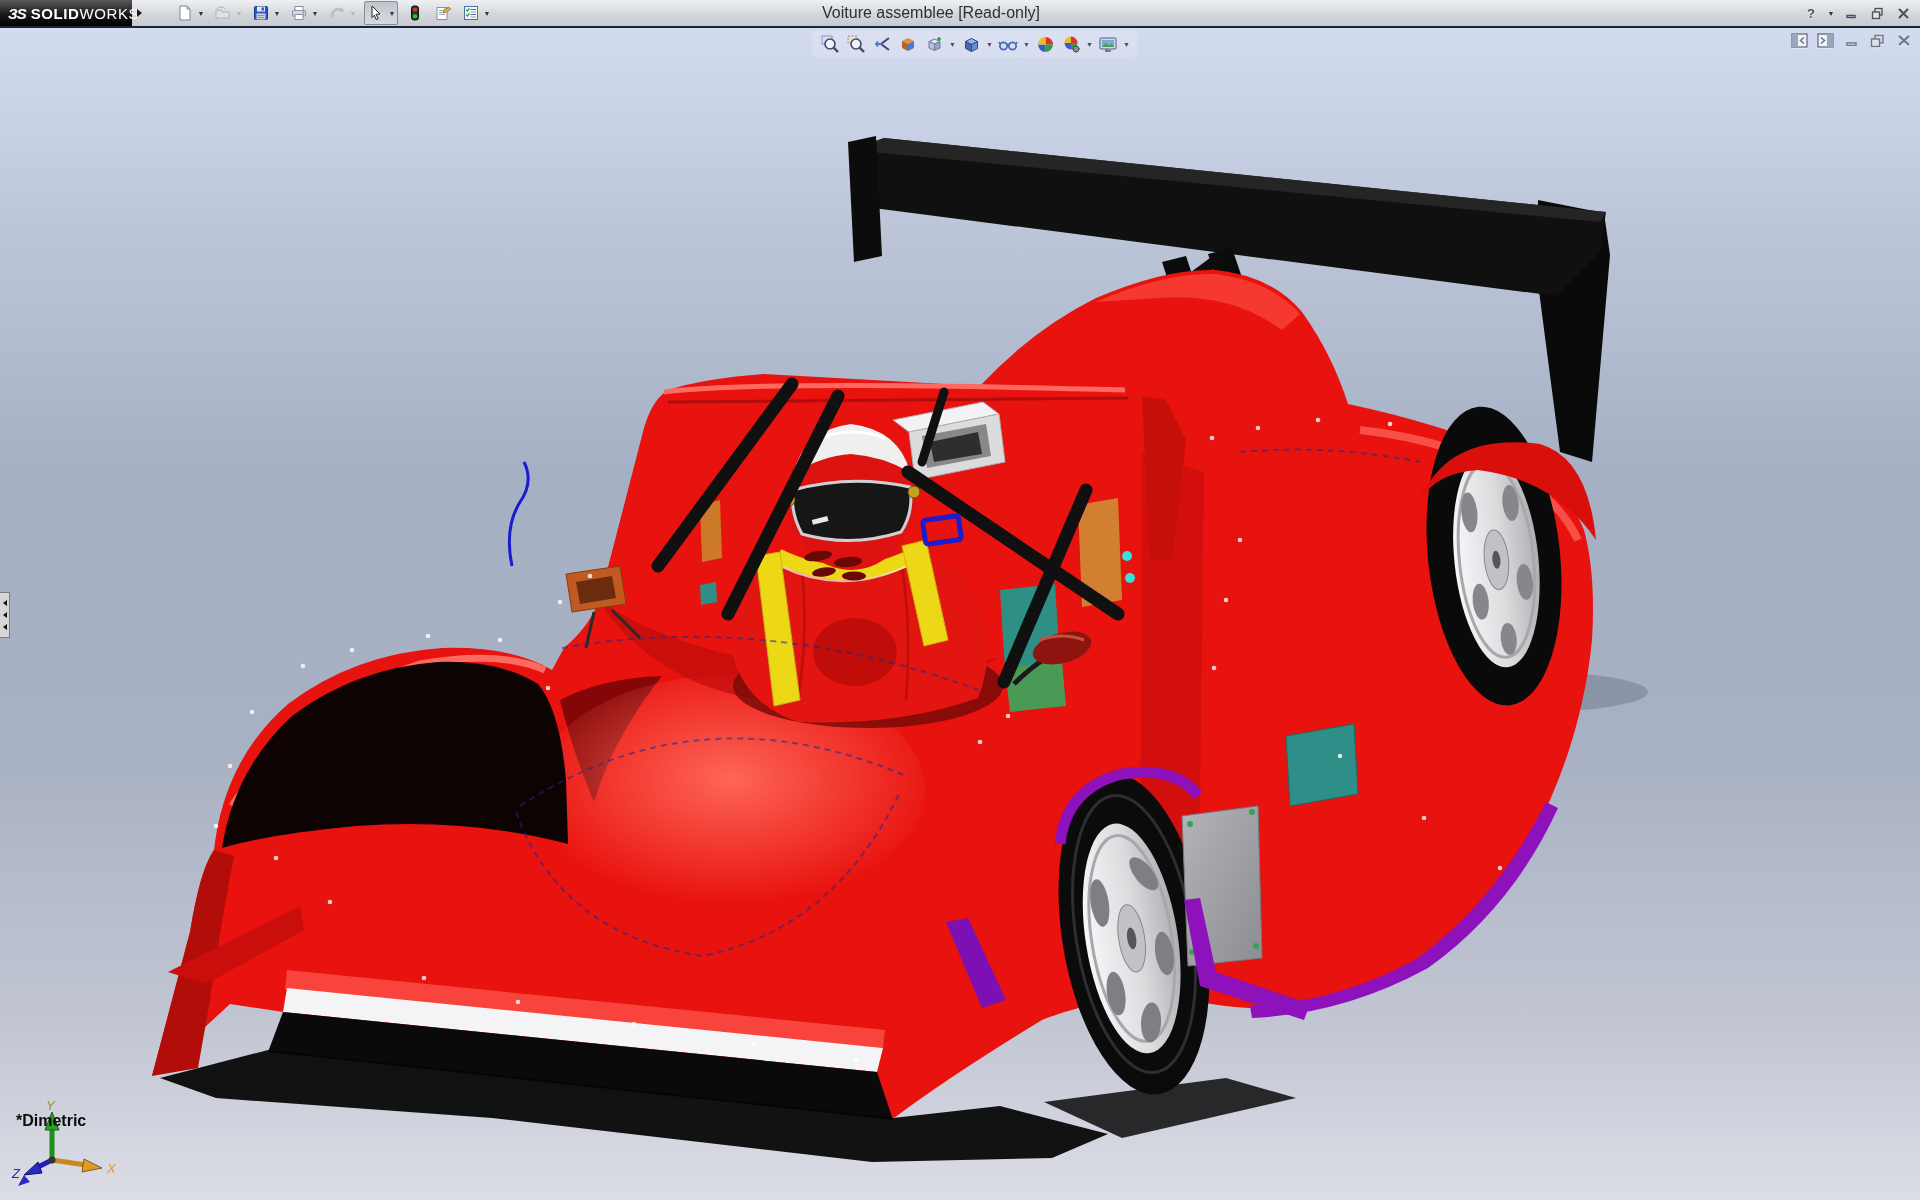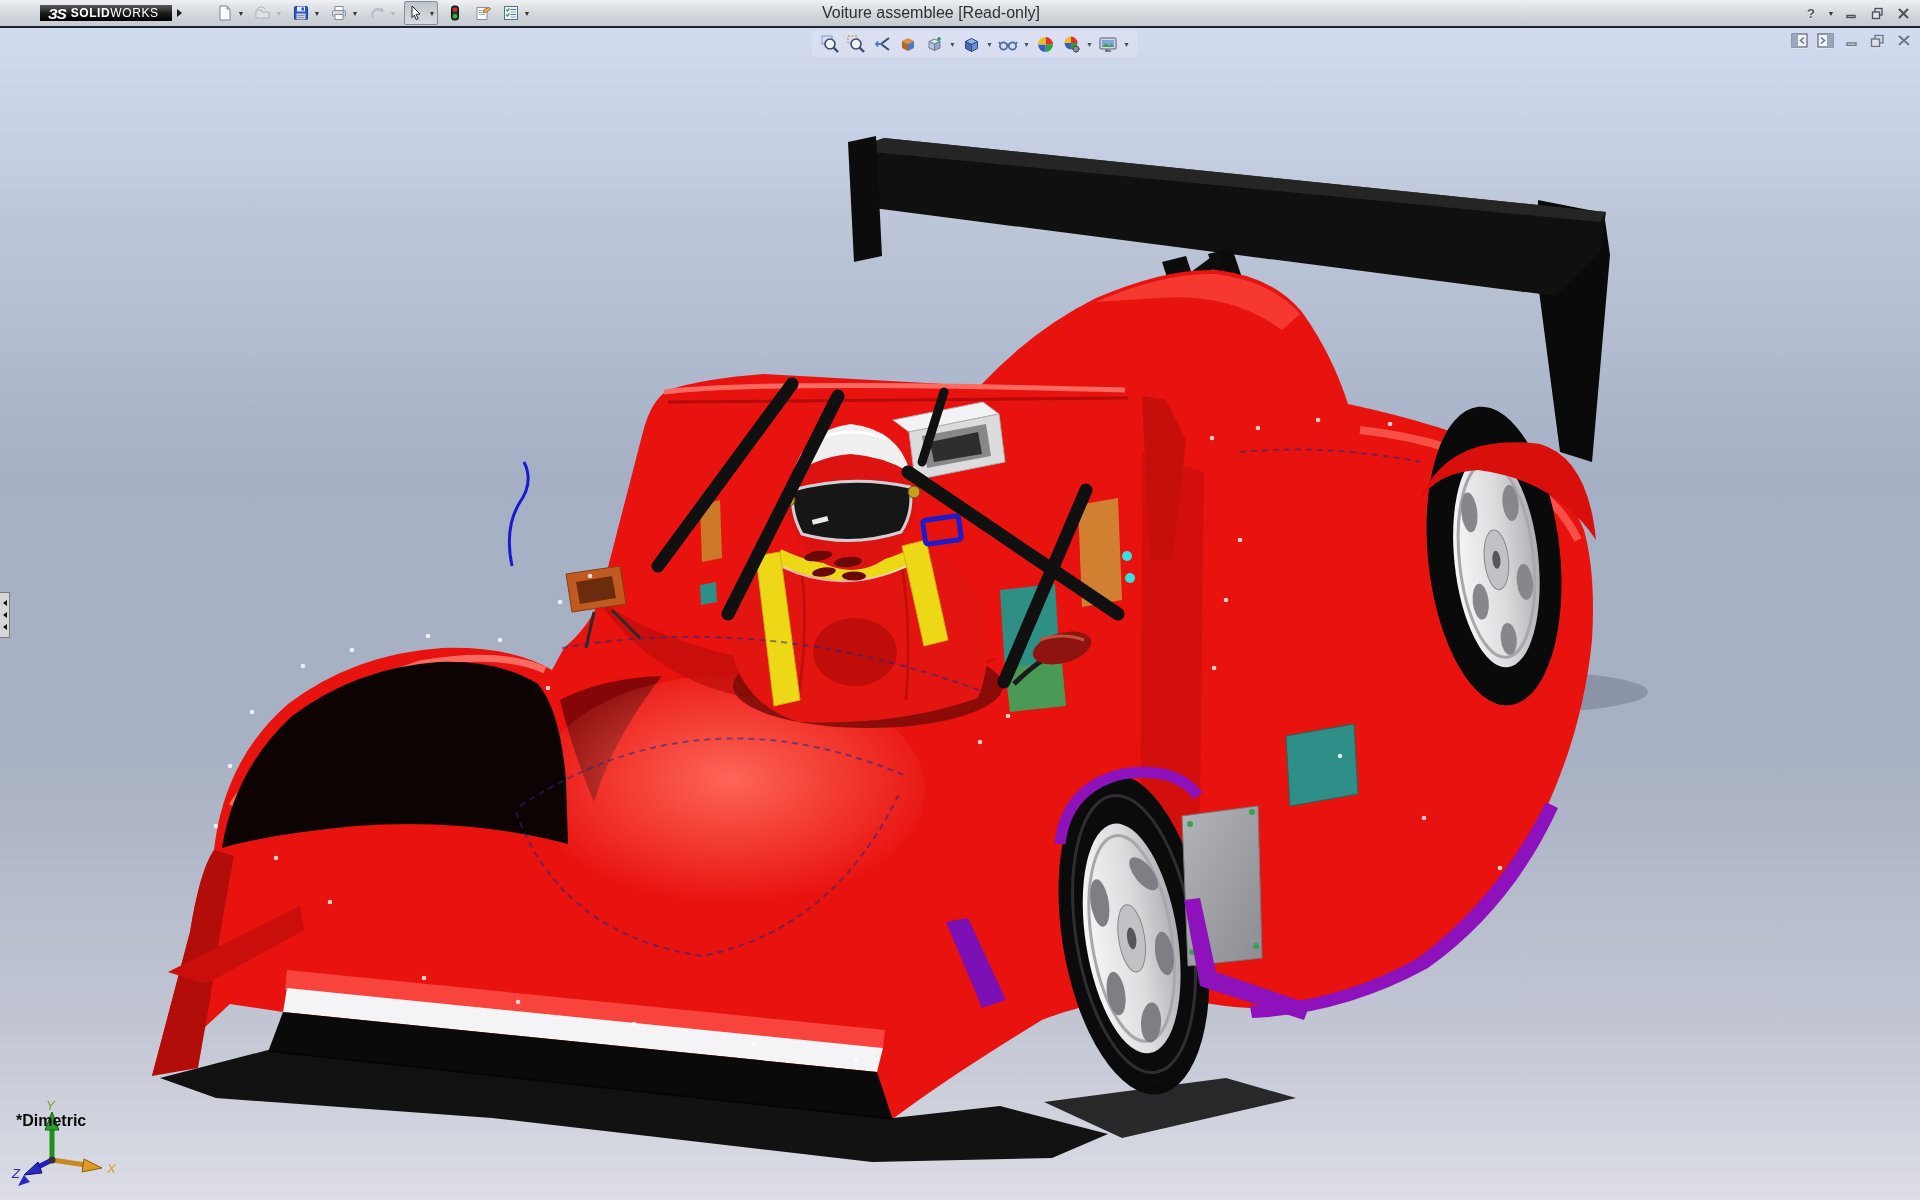--- a/index.html
+++ b/index.html
@@ -1,24 +1,24 @@
 <!DOCTYPE html>
 <html><head>
 <meta charset="utf-8">
 <style>
   html,body{margin:0;padding:0;width:1920px;height:1200px;overflow:hidden;
     font-family:"Liberation Sans",sans-serif;-webkit-font-smoothing:antialiased;background:#a7b1c5;}
   
   .titlebar{position:absolute;left:0;top:0;width:1920px;height:26px;
     background:linear-gradient(#eef0f3,#d3d7dc 55%,#c6cbd1);border-bottom:2px solid #1d2531;
     display:flex;align-items:center;z-index:50;}
-  .logo{height:16px;width:132px;background:linear-gradient(#5a5a5a,#191919 55%,#000);
-    display:flex;align-items:center;padding-left:8px;box-sizing:border-box;color:#fff;margin-left:40px;}
+  .logo{height:26px;width:132px;background:linear-gradient(#5a5a5a,#191919 55%,#000);
+    display:flex;align-items:center;padding-left:8px;box-sizing:border-box;color:#fff;}
   .logo-glyph{font-style:italic;font-weight:bold;font-size:15px;margin-right:5px;letter-spacing:-1px;}
-  .logo-name{font-size:12px;letter-spacing:.6px;}
+  .logo-name{font-size:15px;letter-spacing:.6px;}
   .logo-name b{font-weight:700;} .logo-name i{font-style:normal;font-weight:300;}
   .menu-expand{width:13px;height:22px;margin-left:1px;display:flex;align-items:center;justify-content:center;cursor:pointer;}
   .menu-expand .tri{width:0;height:0;border-left:5px solid #1a1a1a;border-top:4px solid transparent;border-bottom:4px solid transparent;}
   .tb{display:flex;align-items:center;margin-left:28px;height:26px;}
   .g{display:flex;align-items:center;margin-right:6px;}
   .ib{width:22px;height:22px;border:1px solid transparent;background:transparent;padding:0;
     display:flex;align-items:center;justify-content:center;cursor:pointer;}
   .g.pressed{background:linear-gradient(#bfc5cc,#d7dbe0);border:1px solid #858d97;border-radius:2px;}
   .dd{font-size:7px;color:#333;width:10px;text-align:center;cursor:pointer;}
   .dis .dd,.dd.dis{color:#b0b4ba;}

